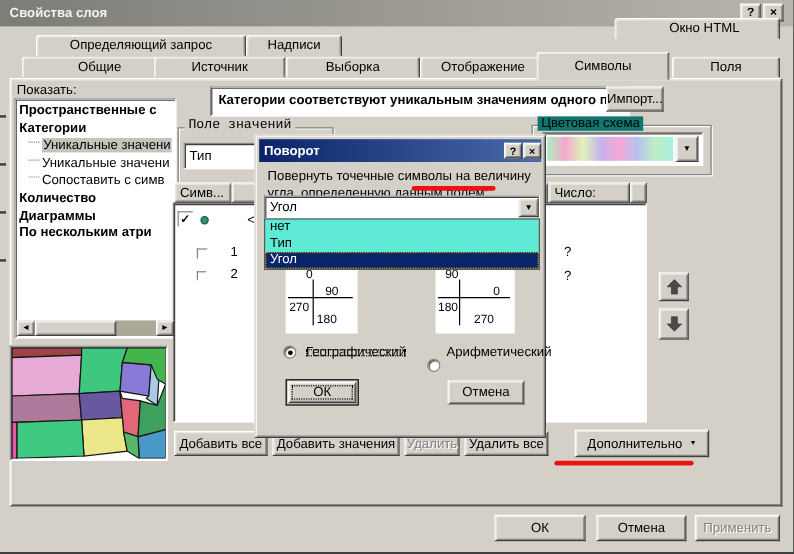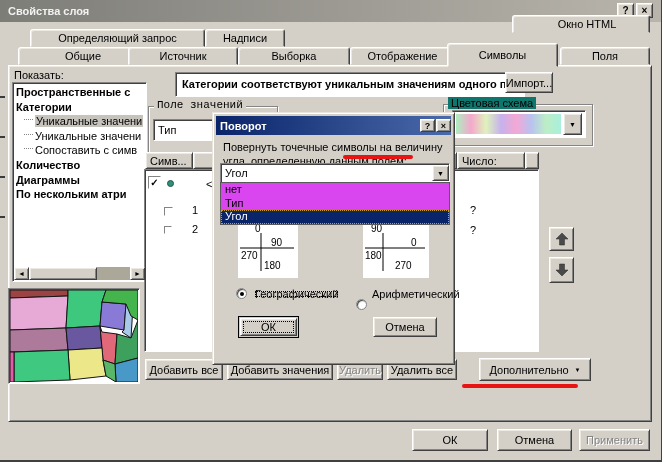--- a/index.html
+++ b/index.html
@@ -33,21 +33,21 @@
   .cell{position:absolute;font-size:11px;}
   .check{display:flex;align-items:center;justify-content:center;font-weight:bold;font-size:10px;}
   .ddbtn{display:flex;align-items:center;justify-content:center;font-size:7px;color:#000;}
   .dlg{left:212px;top:112px;width:243px;height:253px;background:#d4d0c8;z-index:10;
        border:1px solid;border-color:#e9e5de #404040 #404040 #e9e5de;
        box-shadow:inset 1px 1px 0 #fff, inset -1px -1px 0 #848484;}
   .dlg-title{position:absolute;left:3px;top:3px;width:235px;height:19px;
              background:linear-gradient(90deg,#0a246a,#4a6aaa);display:flex;align-items:center;
              color:#fff;font-weight:bold;padding-left:4px;}
   .dlg-tbtn{width:15px;height:13px;font-size:9px;font-weight:bold;color:#000;}
-  .opt-list{position:absolute;left:7px;top:69px;width:230px;height:43px;background:#d946ef;
+  .opt-list{position:absolute;left:7px;top:69px;width:230px;height:43px;background:#5eead4;
             border:1px solid #5a5a5a;z-index:12;}
   .opt{height:13.5px;line-height:13.5px;padding-left:4px;}
   .opt.sel{background:#0a246a;color:#fff;outline:1px dotted #caa800;outline-offset:-1px;}
   .radio{width:11px;height:11px;border-radius:50%;background:#fff;border:1px solid #848484;
          box-shadow:inset 1px 1px 1px #404040, inset -1px -1px 0 #fff;position:relative;}
   .radio.on::after{content:"";position:absolute;left:3px;top:3px;width:4px;height:4px;border-radius:50%;background:#000;}
   .focus-dotted{outline:1px dotted #000;outline-offset:-4px;}
   .redline{background:#e81414;height:4px;border-radius:2px;z-index:20;}
   .compass{background:#fff;}
   .edge-mark{left:0;width:5px;height:2px;background:#3a3a3a;z-index:30;}

